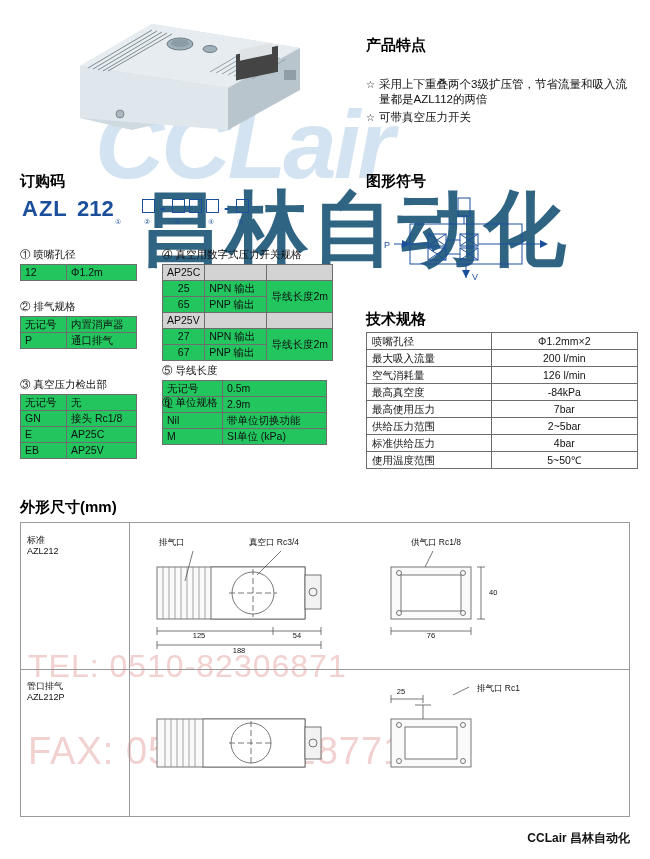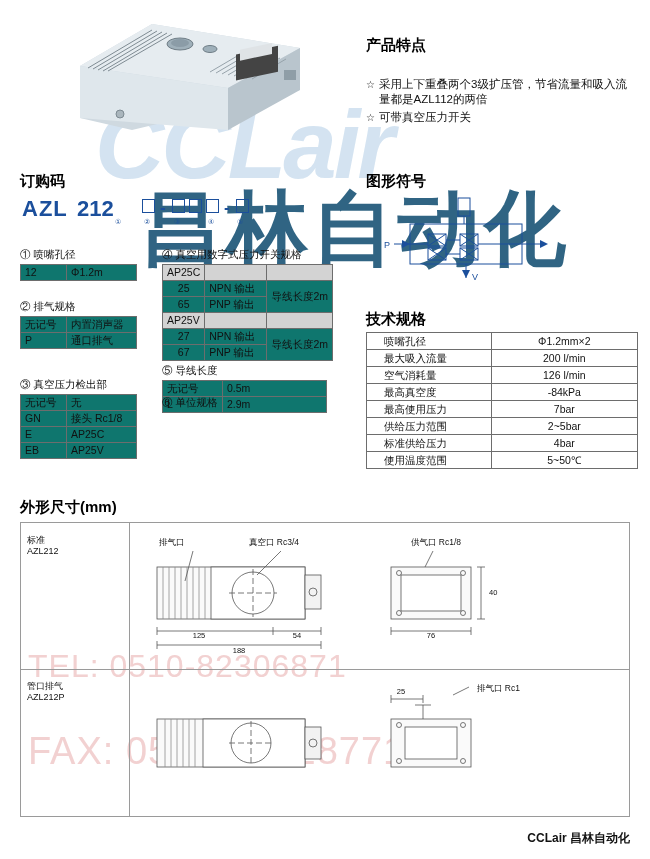--- a/index.html
+++ b/index.html
@@ -77,41 +77,41 @@
     position:absolute; top:2px; font-size:17px; color:#1b4f9c; font-weight:bold;
   }
   .onum {
     position:absolute; top:22px; font-size:7px; color:#1b4f9c;
   }
 
   
   .tbl { border-collapse:collapse; font-size:10.5px; }
   .tbl td {
     border:1px solid #6d6d6d; padding:1px 4px; height:14px; line-height:13px;
-    background:#0f766e; white-space:nowrap;
+    background:#22c55e; white-space:nowrap;
   }
   .tbl td.grey { background:#d3d3d3; }
   .tbl td.c { text-align:center; }
   .sect-label {
     font-size:10.5px; margin-bottom:2px; white-space:nowrap;
   }
   .blk { position:absolute; }
 
   
   #sym-title { position:absolute; left:366px; top:172px; }
   #symbol {
     position:absolute; left:380px; top:196px; width:180px; height:90px;
   }
 
   
   #tech-title { position:absolute; left:366px; top:310px; }
   #tech { position:absolute; left:366px; top:332px; width:272px; }
   #tech table { width:100%; border-collapse:collapse; font-size:10.5px; }
   #tech td {
-    border:1px solid #6d6d6d; padding:1px 17px; height:15px; line-height:14px;
+    border:1px solid #6d6d6d; padding:1px 5px; height:15px; line-height:14px;
   }
   #tech td.k { width:46%; }
   #tech td.v { text-align:center; }
 
   
   #dim-title { position:absolute; left:20px; top:498px; }
   #dim-box {
     position:absolute; left:20px; top:522px; width:610px; height:295px;
     border:1px solid #9a9a9a; background:transparent;
   }
@@ -302,20 +302,32 @@
     <tr>
       <td>L</td>
       <td>2.9m</td>
     </tr>
   </tbody>
     </table>
 </div>
 
 <div class="blk" style="left:162px; top:396px;">
   <div class="sect-label">⑥ 单位规格</div>
+  <table class="tbl">
+    <tbody>
+        <tr>
+      <td style="width:60px">Nil</td>
+      <td style="width:104px">带单位切换功能</td>
+    </tr>
+    <tr>
+      <td>M</td>
+      <td>SI单位 (kPa)</td>
+    </tr>
+  </tbody>
+    </table>
 </div>
 
 <div id="sym-title" class="h2">图形符号</div>
 <svg id="symbol" viewBox="0 0 180 90">
 
   <rect x="78" y="2" width="12" height="18" fill="none" stroke="#1b4f9c" stroke-width="1"></rect>
   <line x1="84" y1="20" x2="84" y2="28" stroke="#1b4f9c" stroke-width="1"></line>
 
   <rect x="30" y="28" width="112" height="40" fill="none" stroke="#1b4f9c" stroke-width="1"></rect>
 

